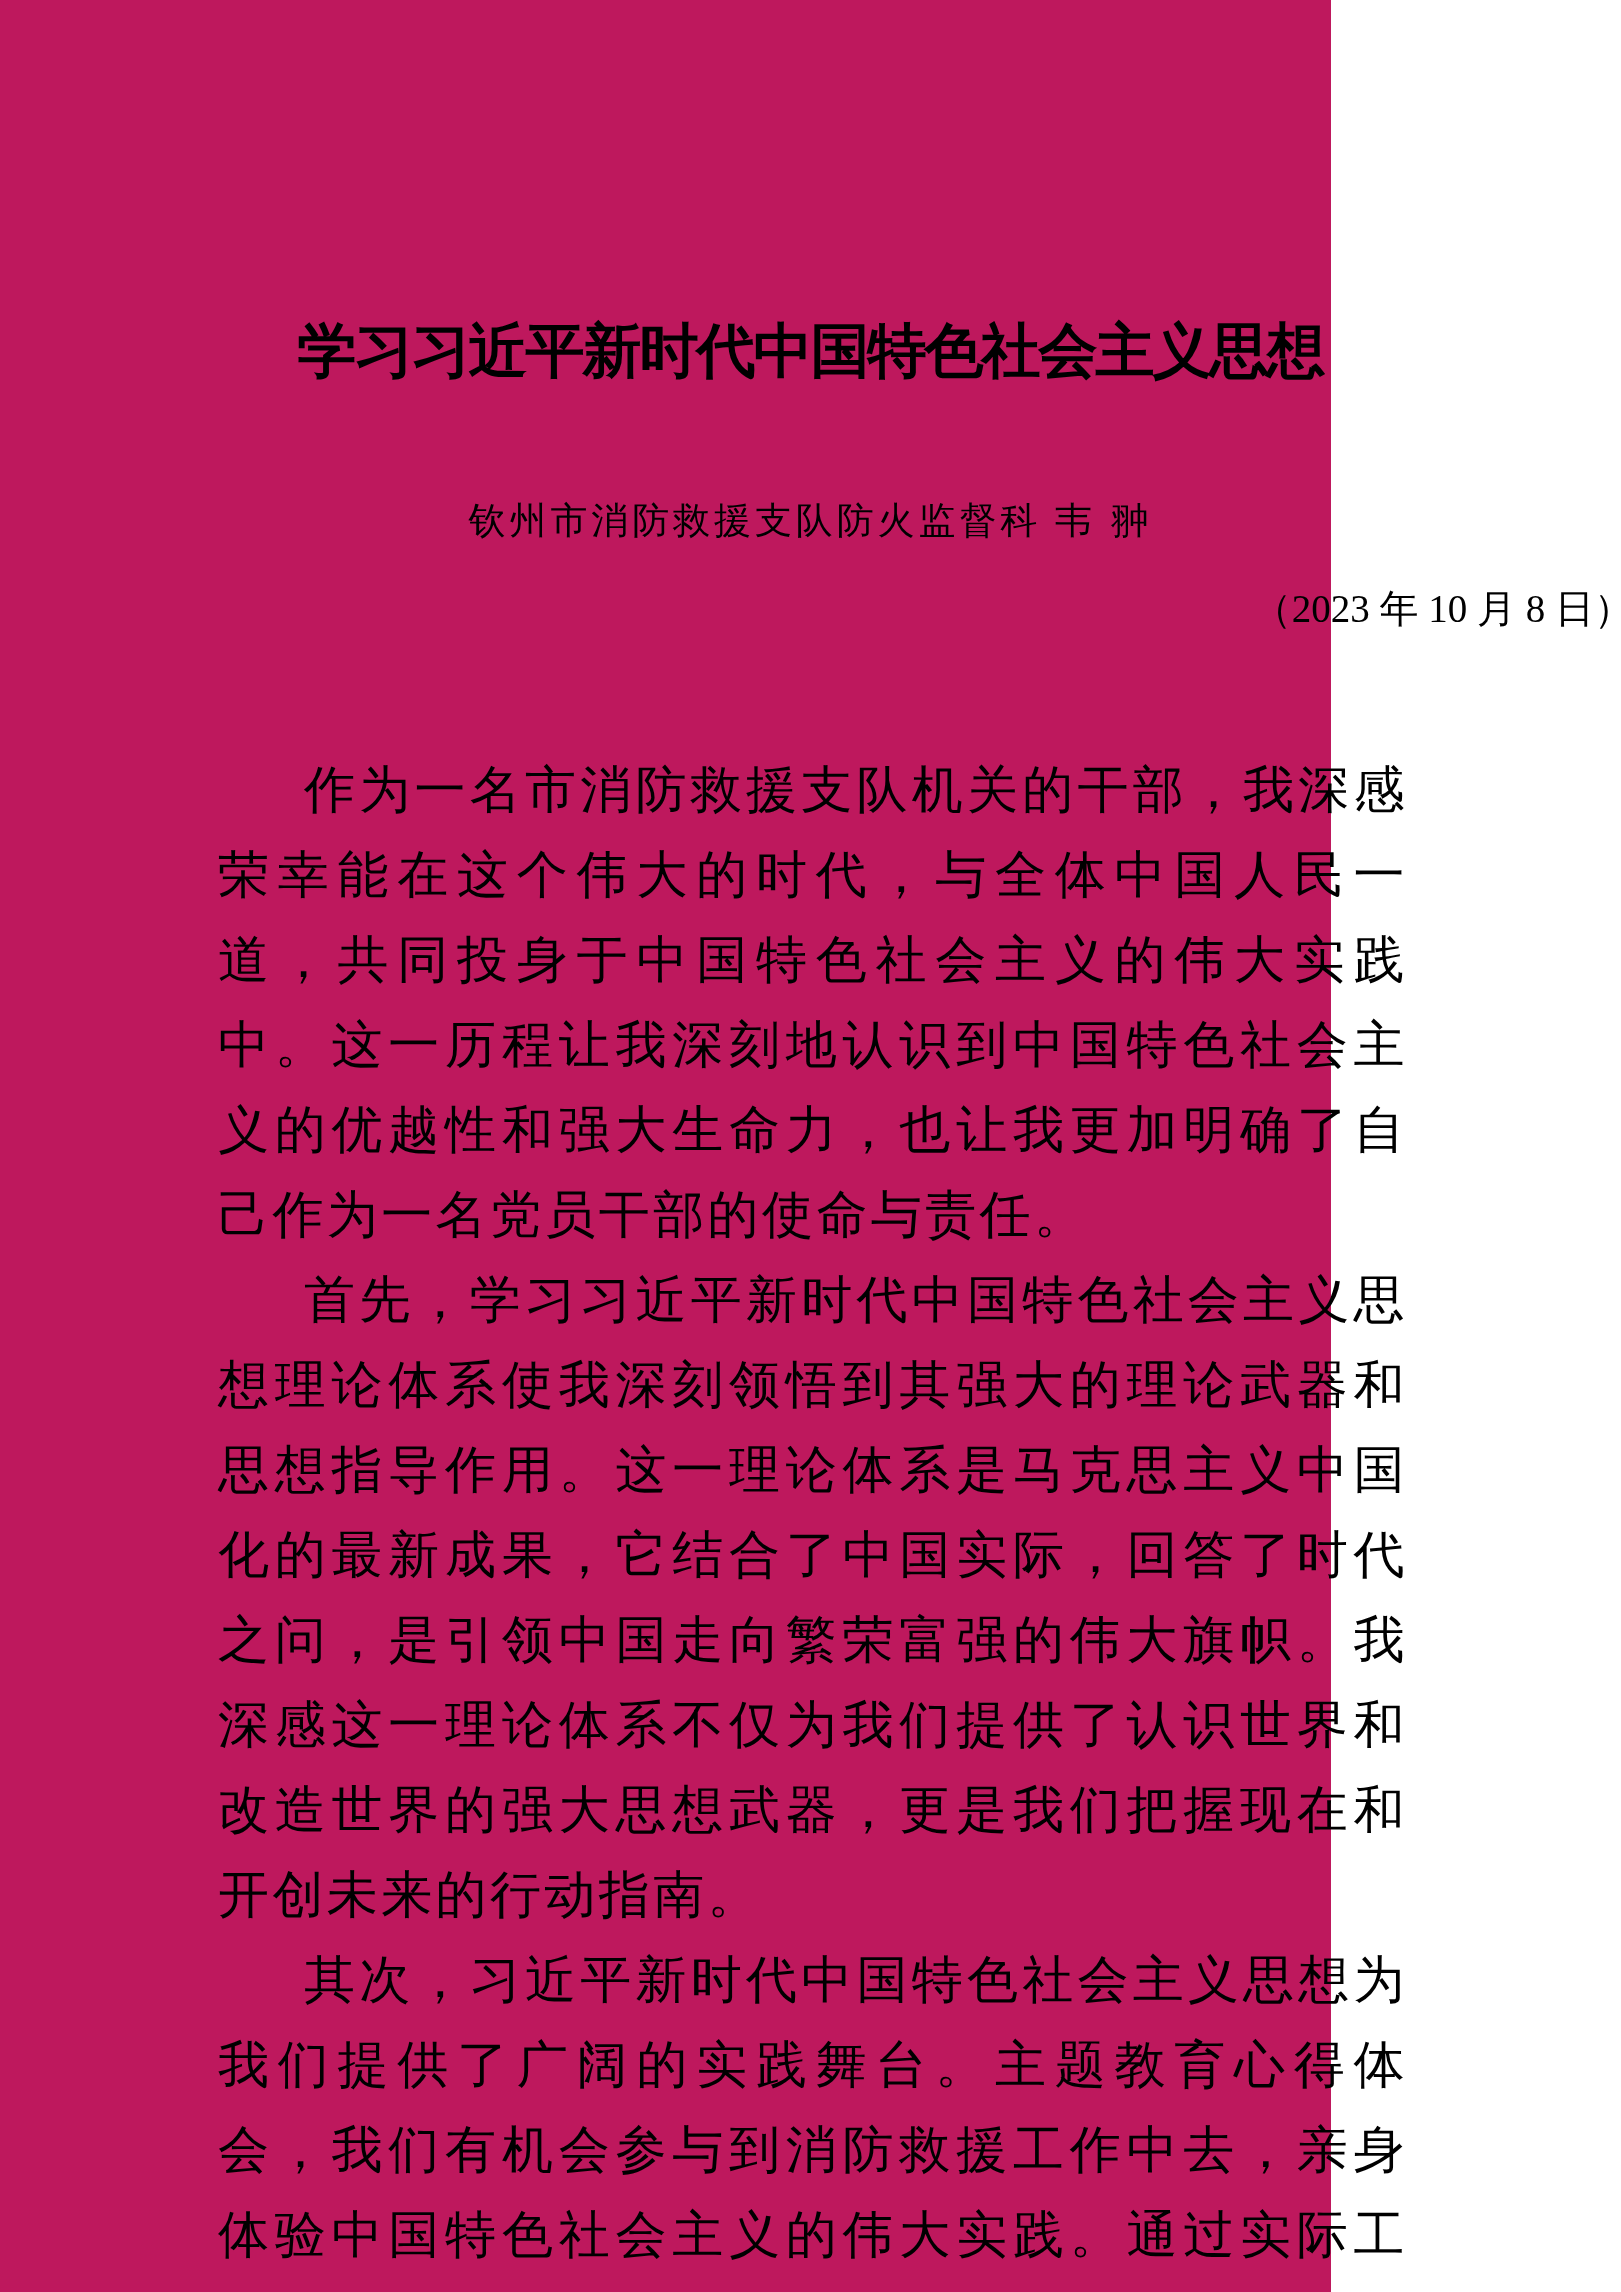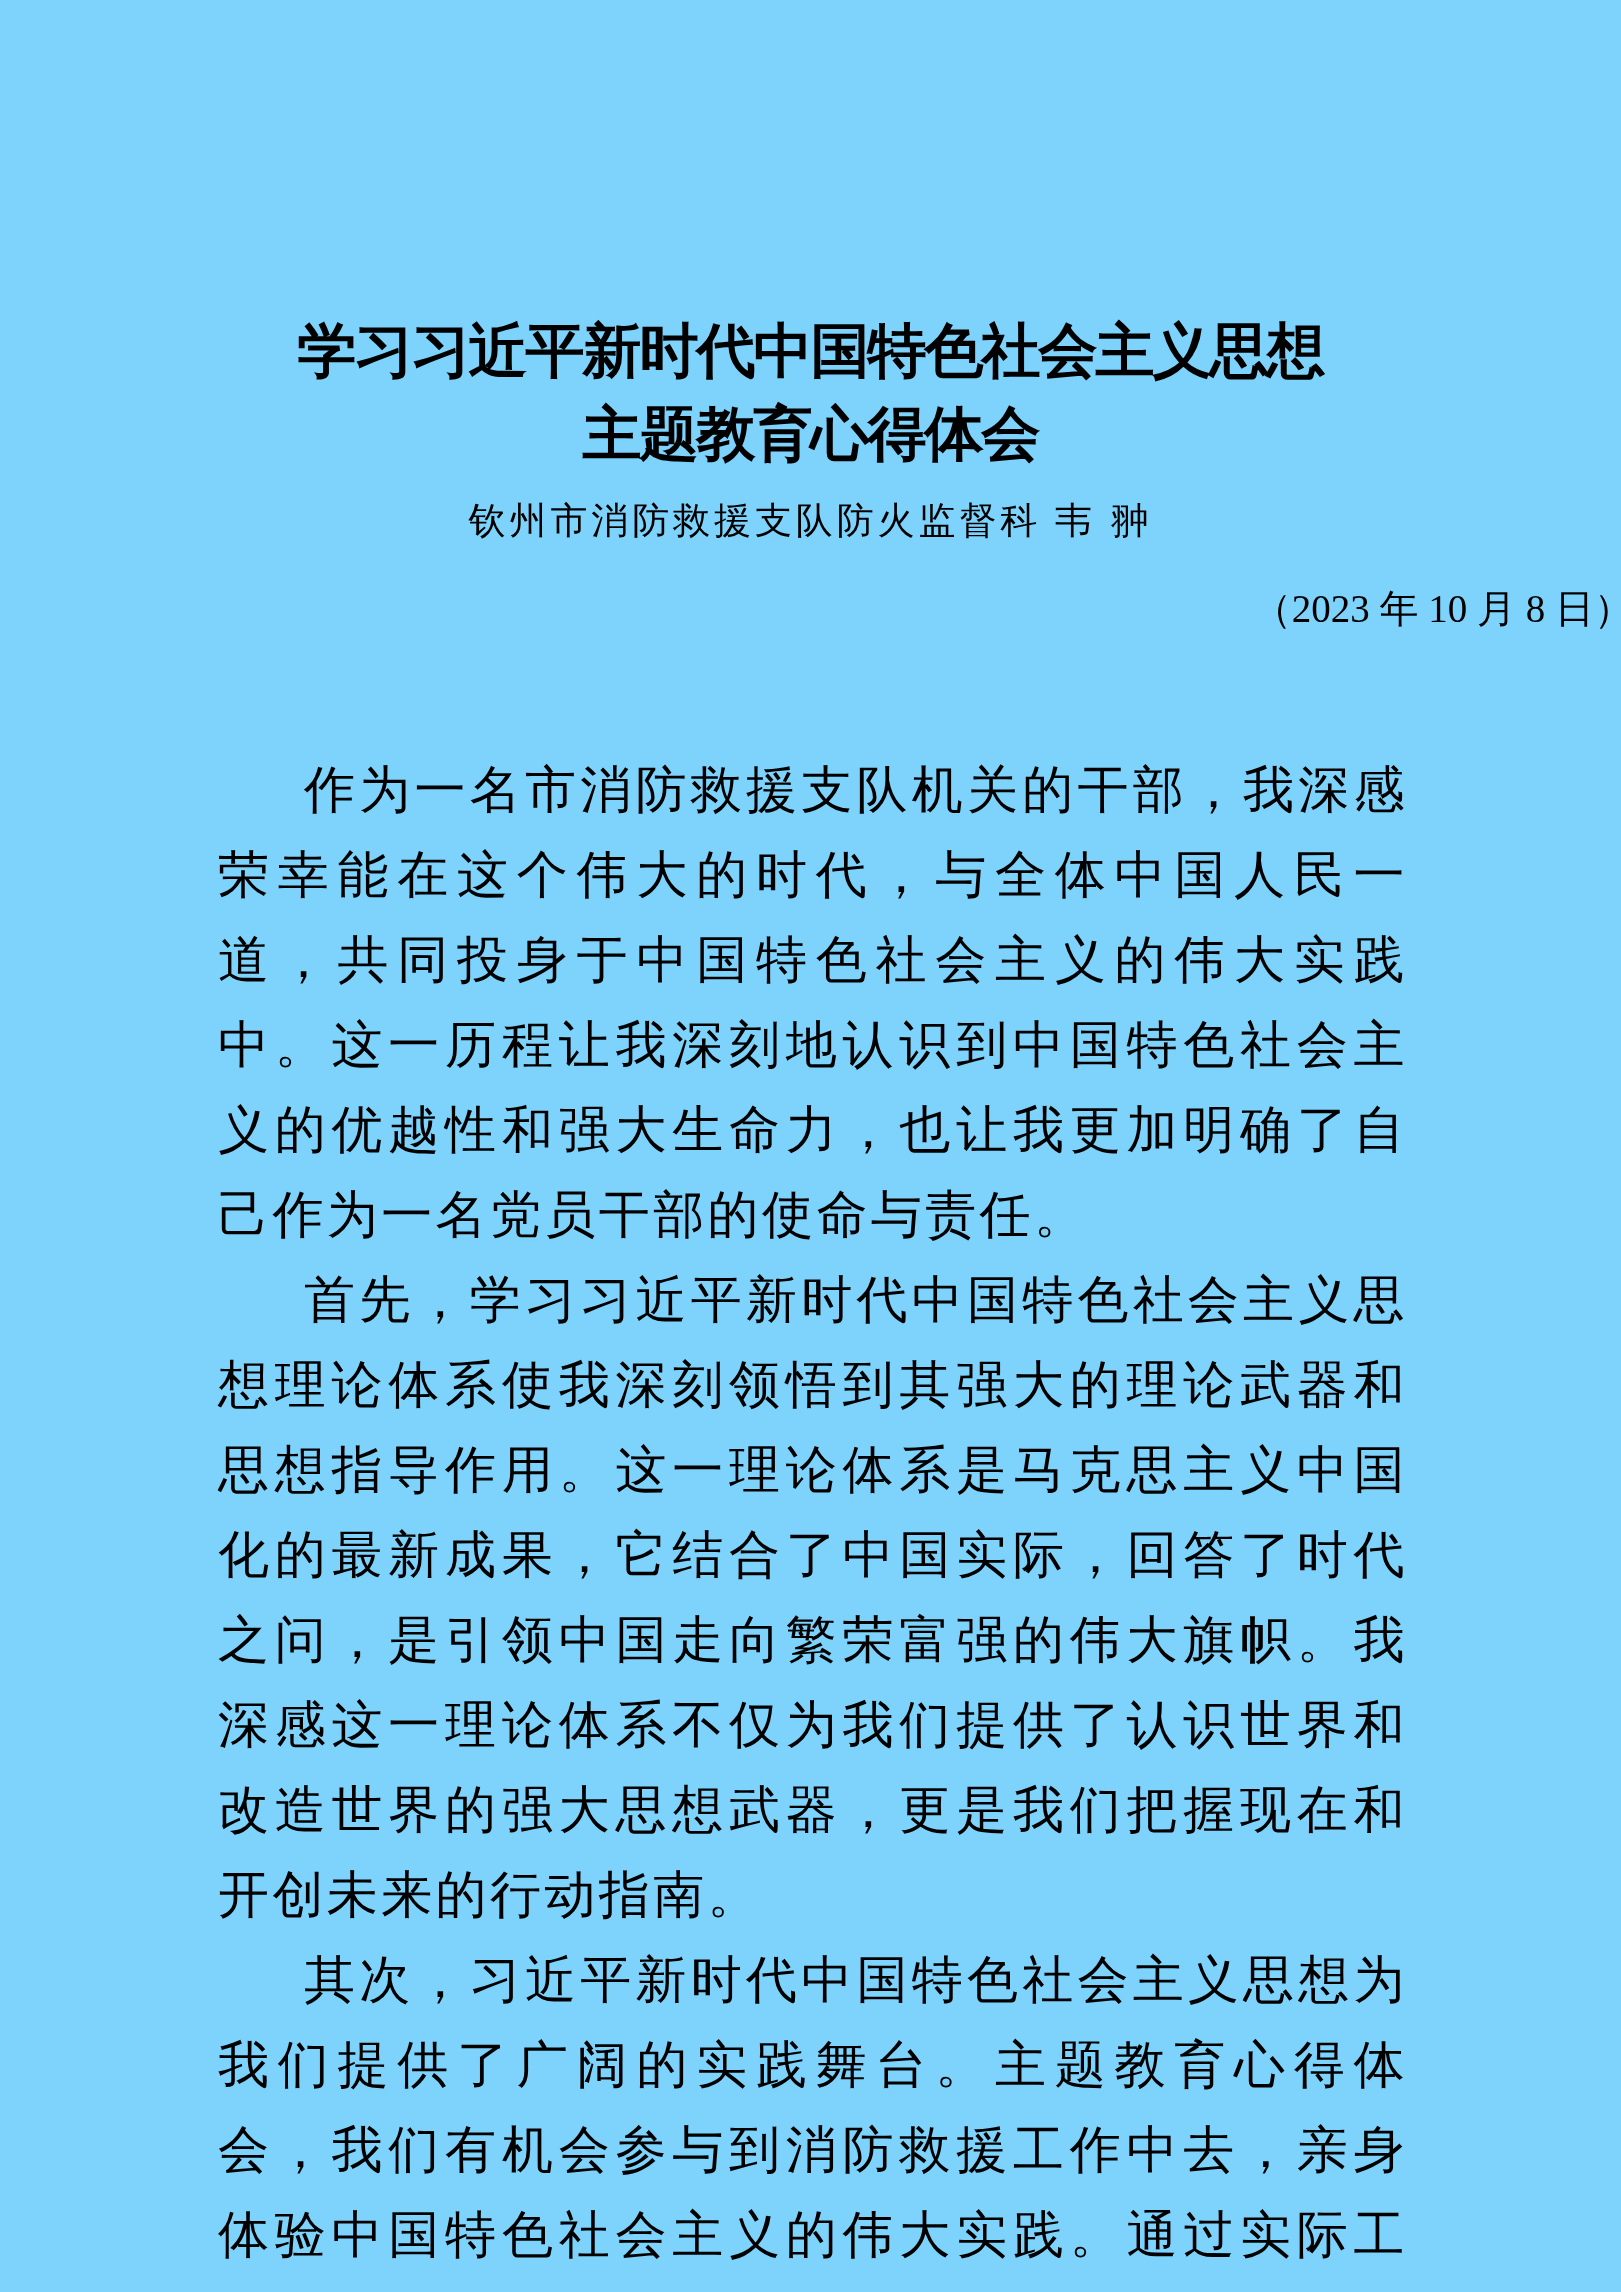--- a/index.html
+++ b/index.html
@@ -11,23 +11,23 @@
       width: 1621px;
       height: 2293px;
       position: relative;
       overflow: hidden;
       color: #000000;
     }
     .page {
       position: absolute;
       left: 0;
       top: 0;
-      width: 1621px;
+      width: 1331px;
       height: 2293px;
-      background: #7dd3fc;
+      background: #be185d;
     }
     .title {
       position: absolute;
       left: 0;
       width: 1621px;
       text-align: center;
       font-family: "DejaVu Serif", "Liberation Serif", serif;
       font-weight: bold;
       font-size: 59px;
       line-height: 78px;
@@ -76,21 +76,20 @@
       margin: 0;
       text-indent: 86px;
     }
   </style>
 </head>
 <body>
 
 <div class="page">
 
   <h1 class="title title-line-1">学习习近平新时代中国特色社会主义思想</h1>
-  <h1 class="title title-line-2">主题教育心得体会</h1>
 
   <div class="byline">
     <span>钦州市消防救援支队防火监督科</span><span class="name">韦 翀</span>
   </div>
 
   <div class="date">（2023 年 10 月 8 日）</div>
 
   <div class="body-text">
     <p>作为一名市消防救援支队机关的干部，我深感荣幸能在这个伟大的时代，与全体中国人民一道，共同投身于中国特色社会主义的伟大实践中。这一历程让我深刻地认识到中国特色社会主义的优越性和强大生命力，也让我更加明确了自己作为一名党员干部的使命与责任。</p>
     <p>首先，学习习近平新时代中国特色社会主义思想理论体系使我深刻领悟到其强大的理论武器和思想指导作用。这一理论体系是马克思主义中国化的最新成果，它结合了中国实际，回答了时代之问，是引领中国走向繁荣富强的伟大旗帜。我深感这一理论体系不仅为我们提供了认识世界和改造世界的强大思想武器，更是我们把握现在和开创未来的行动指南。</p>

